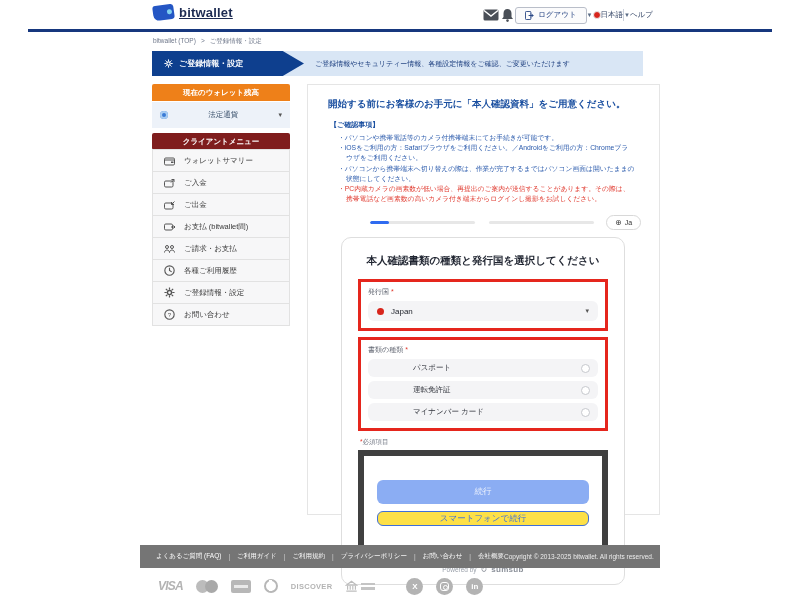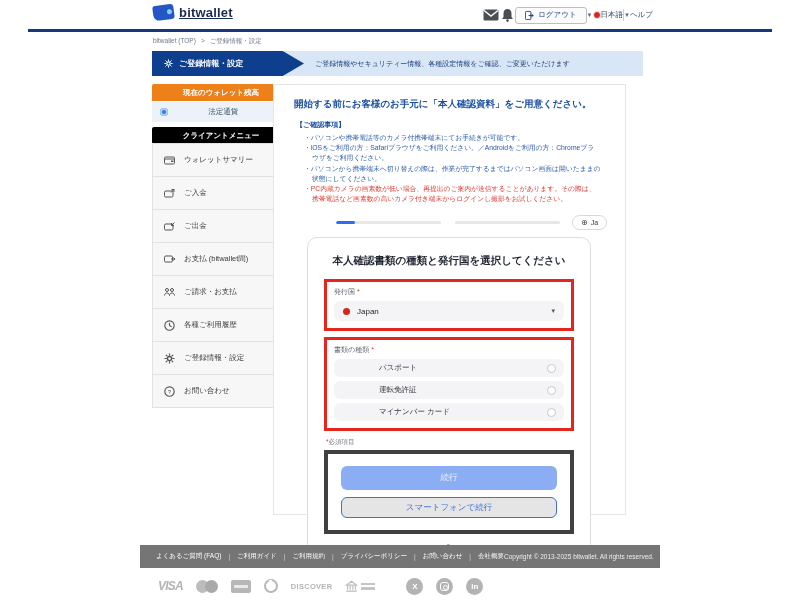--- a/index.html
+++ b/index.html
@@ -31,32 +31,32 @@
   .banner-label { position:absolute; left:0; top:0; width:152px; height:25px; background:#0e3f8e; color:#fff;
                   display:flex; align-items:center; gap:6px; padding-left:12px; font-size:8px; font-weight:bold;
                   clip-path:polygon(0 0, 86% 0, 100% 50%, 86% 100%, 0 100%); }
   .banner-desc { position:absolute; left:163px; top:0; right:8px; height:25px; display:flex; align-items:center;
                  font-size:7px; color:#1b3d7e; }
 
   
   .sidebar { position:absolute; left:152px; top:84px; width:138px; }
   .sb-orange { height:17px; background:#ee8019; color:#fff; font-size:7.5px; font-weight:bold;
                display:flex; align-items:center; justify-content:center; border-radius:2px 2px 0 0; }
-  .sb-currency { height:20px; background:#edf2f9; display:flex; align-items:center; padding:0 8px; gap:16px; margin-top:1px; }
+  .sb-currency { height:26px; background:#edf2f9; display:flex; align-items:center; padding:0 8px; gap:16px; margin-top:1px; }
   .coin { width:8px; height:8px; border-radius:50%; background:#3a7bd6; box-shadow:inset 0 0 0 2px #a9cdf2; }
   .sb-currency-label { font-size:7.5px; color:#3e546f; flex:1; text-align:center; }
-  .sb-menu-head { margin-top:5px; height:17px; background:#000000; color:#fff; font-size:7.5px; font-weight:bold;
+  .sb-menu-head { margin-top:5px; height:17px; background:#7f1d1d; color:#fff; font-size:7.5px; font-weight:bold;
                   display:flex; align-items:center; justify-content:center; border-radius:2px; }
-  .sb-item { height:34px; background:#f7f7f8; border:1px solid #e2e2e2; margin-top:-1px;
+  .sb-item { height:23px; background:#f7f7f8; border:1px solid #e2e2e2; margin-top:-1px;
              display:flex; align-items:center; gap:9px; padding:0 8px 0 10px; }
   .sb-item .si { width:12px; display:flex; justify-content:center; color:#555; }
   .sb-item-label { font-size:7.5px; color:#3a3a3a; }
 
   
-  .main-card { position:absolute; left:273px; top:84px; width:353px; height:431px; background:#fff; border:1px solid #e5e5e5; }
+  .main-card { position:absolute; left:307px; top:84px; width:353px; height:431px; background:#fff; border:1px solid #e5e5e5; }
   .main-title { margin:13px 18px 0 20px; font-size:9.5px; font-weight:bold; color:#1a4fa0; }
   .notes-head { margin:9px 20px 0 22px; font-size:7px; font-weight:bold; color:#1a4fa0; }
   .notes { margin:3px 24px 0 30px; }
   .notes li { list-style:none; font-size:6.8px; line-height:1.5; color:#2a5aac; padding-left:8px; text-indent:-8px; }
   .notes li:before { content:"・"; }
   .notes li.red { color:#e0392e; }
   .progress-row { margin:11px 18px 0 62px; display:flex; align-items:center; }
   .pbar { flex:1; height:3px; background:#e7e7e7; border-radius:2px; position:relative; overflow:hidden; }
   .pbar.gap { margin-left:14px; }
   .pbar .fill { position:absolute; left:0; top:0; bottom:0; width:18%; background:#2f6bf0; border-radius:2px; }
@@ -72,24 +72,24 @@
   .select { margin-top:4px; height:20px; background:#f4f4f6; border-radius:6px; display:flex; align-items:center;
             gap:7px; padding:0 9px; }
   .select .flag { width:7px; height:7px; border-radius:50%; background:#d8251c; }
   .select .val { flex:1; font-size:8px; color:#23262e; }
   .chev { font-size:7px; color:#555; }
   .opt-row { margin-top:4px; height:18px; background:#f4f4f6; border-radius:6px; display:flex; align-items:center;
              justify-content:space-between; padding:0 8px; }
   .opt-label { font-size:7.5px; color:#33363e;margin-left:37px; }
   .radio { width:9px; height:9px; border-radius:50%; border:1px solid #c6c8cd; background:#fff; }
   .req-note { font-size:6.5px; color:#6f7480; margin:7px 0 3px 2px; }
-  .btnbox { border:4px solid #404040; padding:12px 13px; }
+  .btnbox { border:6px solid #404040; padding:24px 13px; }
   .btn-continue { height:24px; background:#8badf3; border-radius:6px; display:flex; align-items:center;
                   justify-content:center; font-size:8.5px; color:rgba(255,255,255,0.85); }
-  .btn-phone { margin-top:7px; height:21px; background:#e5e5e5; border:1px solid #3f6fd9; border-radius:6px;
+  .btn-phone { margin-top:7px; height:15px; background:#fde047; border:1px solid #3f6fd9; border-radius:6px;
                display:flex; align-items:center; justify-content:center; font-size:8.5px; color:#3f6fd9; }
   .powered { margin-top:9px; display:flex; align-items:center; justify-content:center; gap:4px; }
   .powered-by { font-size:6.5px; color:#9aa0aa; }
   .sumsub-mark { font-size:8px; color:#8a8f98; line-height:1; }
   .sumsub-name { font-size:8px; color:#8a8f98; font-weight:bold; letter-spacing:0.3px; }
 
   
   .footer-bar { position:absolute; left:140px; top:545px; width:520px; height:23px; background:#757575;
                 display:flex; align-items:center; padding:0 16px; }
   .f-links { display:flex; align-items:center; gap:7px; }

